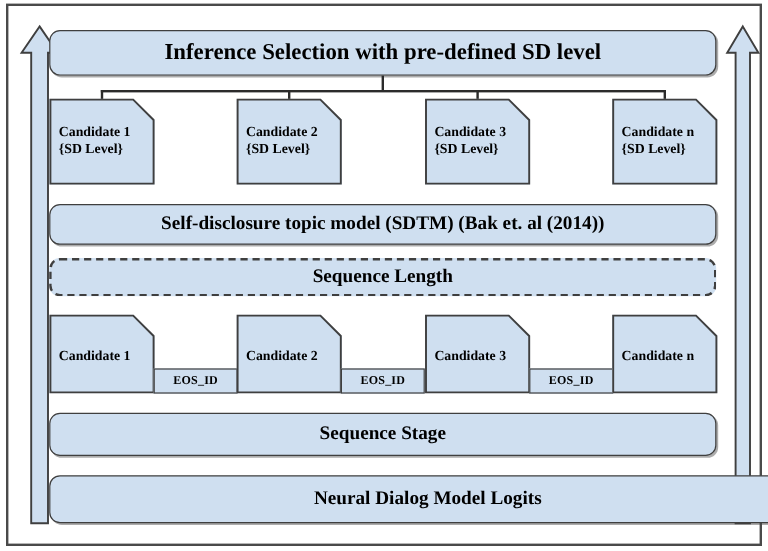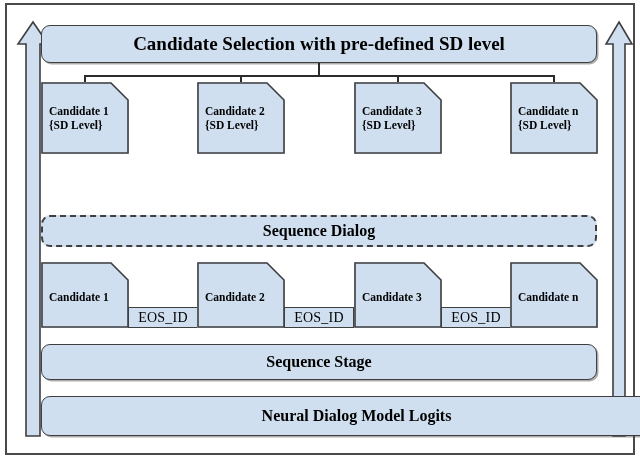--- a/index.html
+++ b/index.html
@@ -90,22 +90,22 @@
     top: auto;
     bottom: 24px;
     transform: none;
   }
 
   
   .eos {
     display: flex;
     align-items: center;
     justify-content: center;
-    font-weight: normal;
-    font-size: 14px;
+    font-weight: bold;
+    font-size: 10px;
     color: #000000;
     letter-spacing: 0.2px;
   }
 
   
   .conn {
     position: absolute;
     background: #2b2b2b;
   }
 
@@ -130,21 +130,21 @@
       <polygon points="17,2 32,24 24,24 24,416 10,416 10,24 2,24" fill="#cfdff0" stroke="#3f3f3f" stroke-width="1.6" stroke-linejoin="miter"></polygon>
     </svg>
   </div>
 
   <div class="bigarrow" style="left:604px; top:20px; width:30px; height:418px;">
     <svg width="30" height="418" viewBox="0 0 30 418">
       <polygon points="15,2 28,24 21,24 21,416 9,416 9,24 2,24" fill="#cfdff0" stroke="#3f3f3f" stroke-width="1.6" stroke-linejoin="miter"></polygon>
     </svg>
   </div>
 
-  <div class="shape bar t-xl" style="left:41px; top:25px; width:556px; height:38px;">Candidate Selection with pre-defined SD level</div>
+  <div class="shape bar t-xl" style="left:41px; top:25px; width:556px; height:38px;">Inference Selection with pre-defined SD level</div>
 
   <div class="conn" style="left:318px; top:63px; width:2px; height:13px;"></div>
   <div class="conn" style="left:84px; top:75px; width:470px; height:1.5px;"></div>
   <div class="conn" style="left:84px; top:75px; width:1.5px; height:8px;"></div>
   <div class="conn" style="left:240px; top:75px; width:1.5px; height:8px;"></div>
   <div class="conn" style="left:397px; top:75px; width:1.5px; height:8px;"></div>
   <div class="conn" style="left:553px; top:75px; width:1.5px; height:8px;"></div>
 
   <div class="doc" style="left:41px; top:82px; width:88px; height:72px;">
     <div class="doc-bg"></div>
@@ -175,22 +175,23 @@
 
   <div class="doc" style="left:510px; top:82px; width:88px; height:72px;">
     <div class="doc-bg"></div>
     <svg class="doc-outline" viewBox="0 0 88 72" preserveAspectRatio="none">
       <polygon points="1,1 70,1 87,18 87,71 1,71" fill="none" stroke="#3f3f3f" stroke-width="1.6" vector-effect="non-scaling-stroke"></polygon>
     </svg>
     <div class="doc-label">Candidate n
 {SD Level}</div>
   </div>
 
-
-  <div class="shape bar dashed t-lg" style="left:41px; top:215px; width:556px; height:32px;">Sequence Dialog</div>
+  <div class="shape bar t-lg" style="left:41px; top:170px; width:556px; height:34px;">Self-disclosure topic model (SDTM) (Bak et. al (2014))</div>
+
+  <div class="shape bar dashed t-lg" style="left:41px; top:215px; width:556px; height:32px;">Sequence Length</div>
 
   <div class="doc lower" style="left:41px; top:262px; width:88px; height:66px;">
     <div class="doc-bg"></div>
     <svg class="doc-outline" viewBox="0 0 88 66" preserveAspectRatio="none">
       <polygon points="1,1 70,1 87,18 87,65 1,65" fill="none" stroke="#3f3f3f" stroke-width="1.6" vector-effect="non-scaling-stroke"></polygon>
     </svg>
     <div class="doc-label">Candidate 1</div>
   </div>
 
   <div class="shape eos" style="left:128px; top:307px; width:70px; height:21px;">EOS_ID</div>

